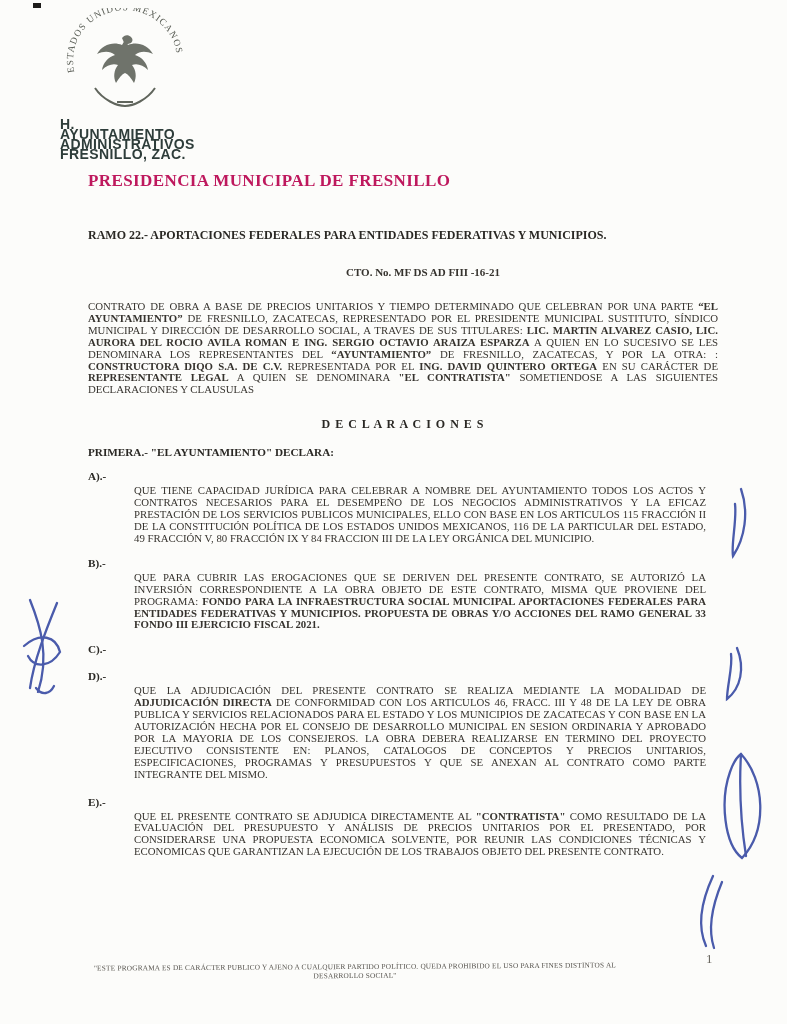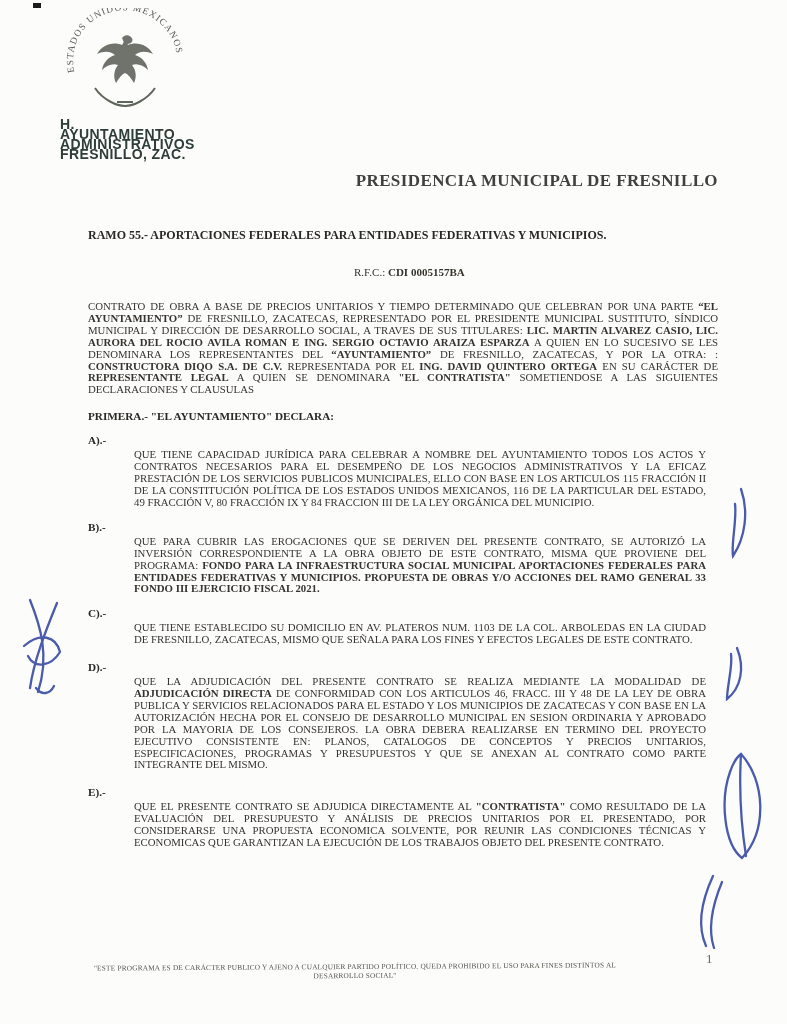--- a/index.html
+++ b/index.html
@@ -5,22 +5,22 @@
   html,body{margin:0;padding:0;background:#e8e8e6;}
   .page{position:relative;width:787px;height:1024px;margin:0 auto;background:#fcfcfa;
         font-family:"Liberation Serif",serif;color:#36332e;overflow:hidden;}
   .scan-speck{position:absolute;left:33px;top:3px;width:8px;height:5px;background:#1d1c1a;}
   .seal{position:absolute;left:60px;top:8px;}
   .letterhead-text{position:absolute;left:60px;top:119px;width:130px;text-align:left;
         font-family:"Liberation Sans",sans-serif;font-size:14px;font-weight:bold;
         color:#2e3d3a;line-height:10px;letter-spacing:.4px;}
   .content{position:absolute;left:0;top:0;width:100%;box-sizing:border-box;
         padding:0 69px 0 88px;}
-  .doc-title{margin-top:170px;text-align:right;font-weight:bold;font-size:17px;
-        line-height:21px;letter-spacing:.4px;color:#404040;}
+  .doc-title{margin-top:170px;text-align:left;font-weight:bold;font-size:17px;
+        line-height:21px;letter-spacing:.4px;color:#be185d;}
   .doc-subtitle{margin-top:19px;text-align:center;font-weight:bold;font-size:12px;
         letter-spacing:.2px;color:#2a2824;}
   .ramo{margin-top:37px;font-weight:bold;font-size:12px;line-height:15.5px;color:#2a2824;}
   .cto-block{margin-top:21px;font-size:11px;line-height:14.5px;}
   .cto-line1{margin-left:258px;}
   .cto-line2{margin-left:266px;}
   .cto-block .val{font-weight:bold;}
   .cto-block .lbl-b{font-weight:bold;}
   .intro{margin-top:22px;font-size:10.8px;line-height:11.9px;text-align:justify;}
   .decl-heading{margin-top:21px;text-align:center;font-weight:bold;font-size:12px;
@@ -64,49 +64,49 @@
   </div>
 
   <div class="content">
 
     <div class="doc-title">
       <div>PRESIDENCIA MUNICIPAL DE FRESNILLO</div>
     </div>
 
 
     <div class="ramo">
-      <div>RAMO 55.- APORTACIONES FEDERALES PARA ENTIDADES FEDERATIVAS Y MUNICIPIOS.</div>
+      <div>RAMO 22.- APORTACIONES FEDERALES PARA ENTIDADES FEDERATIVAS Y MUNICIPIOS.</div>
     </div>
 
     <div class="cto-block">
-      <div class="cto-line2">
-        <span>R.F.C.:</span>
+      <div class="cto-line1">
+        <span class="lbl-b">CTO. No.</span>
         <span> </span>
-        <span class="val">CDI 0005157BA</span>
+        <span class="val">MF DS AD FIII -16-21</span>
       </div>
     </div>
 
     <p class="intro"><span>CONTRATO DE OBRA A BASE DE PRECIOS UNITARIOS Y TIEMPO DETERMINADO QUE CELEBRAN POR UNA PARTE </span><span style="font-weight: bold;">“EL AYUNTAMIENTO”</span><span> DE FRESNILLO, ZACATECAS, REPRESENTADO POR EL PRESIDENTE MUNICIPAL SUSTITUTO, SÍNDICO MUNICIPAL Y DIRECCIÓN DE DESARROLLO SOCIAL, A TRAVES DE SUS TITULARES: </span><span style="font-weight: bold;">LIC. MARTIN ALVAREZ CASIO, LIC. AURORA DEL ROCIO AVILA ROMAN E ING. SERGIO OCTAVIO ARAIZA ESPARZA</span><span> A QUIEN EN LO SUCESIVO SE LES DENOMINARA LOS REPRESENTANTES DEL </span><span style="font-weight: bold;">“AYUNTAMIENTO”</span><span> DE FRESNILLO, ZACATECAS, Y POR LA OTRA: : </span><span style="font-weight: bold;">CONSTRUCTORA DIQO S.A. DE C.V.</span><span> REPRESENTADA POR EL </span><span style="font-weight: bold;">ING. DAVID QUINTERO ORTEGA</span><span> EN SU CARÁCTER DE </span><span style="font-weight: bold;">REPRESENTANTE LEGAL</span><span> A QUIEN SE DENOMINARA </span><span style="font-weight: bold;">"EL CONTRATISTA"</span><span> SOMETIENDOSE A LAS SIGUIENTES DECLARACIONES Y CLAUSULAS</span></p>
 
+    <div class="decl-heading">D E C L A R A C I O N E S</div>
 
     <div class="primera">PRIMERA.- "EL AYUNTAMIENTO" DECLARA:</div>
 
     <div class="decl-item">
       <div class="decl-label">A).-</div>
       <p class="decl-text"><span>QUE TIENE CAPACIDAD JURÍDICA PARA CELEBRAR A NOMBRE DEL AYUNTAMIENTO TODOS LOS ACTOS Y CONTRATOS NECESARIOS PARA EL DESEMPEÑO DE LOS NEGOCIOS ADMINISTRATIVOS Y LA EFICAZ PRESTACIÓN DE LOS SERVICIOS PUBLICOS MUNICIPALES, ELLO CON BASE EN LOS ARTICULOS 115 FRACCIÓN II DE LA CONSTITUCIÓN POLÍTICA DE LOS ESTADOS UNIDOS MEXICANOS, 116 DE LA PARTICULAR DEL ESTADO, 49 FRACCIÓN V, 80 FRACCIÓN IX Y 84 FRACCION III DE LA LEY ORGÁNICA DEL MUNICIPIO.</span></p>
     </div>
 
     <div class="decl-item">
       <div class="decl-label">B).-</div>
       <p class="decl-text"><span>QUE PARA CUBRIR LAS EROGACIONES QUE SE DERIVEN DEL PRESENTE CONTRATO, SE AUTORIZÓ LA INVERSIÓN CORRESPONDIENTE A LA OBRA OBJETO DE ESTE CONTRATO, MISMA QUE PROVIENE DEL PROGRAMA: </span><span style="font-weight: bold;">FONDO PARA LA INFRAESTRUCTURA SOCIAL MUNICIPAL APORTACIONES FEDERALES PARA ENTIDADES FEDERATIVAS Y MUNICIPIOS. PROPUESTA DE OBRAS Y/O ACCIONES  DEL  RAMO GENERAL 33 FONDO III EJERCICIO FISCAL 2021.</span></p>
     </div>
 
     <div class="decl-item">
       <div class="decl-label">C).-</div>
-      <p class="decl-text"><span>QUE TIENE ESTABLECIDO SU DOMICILIO EN AV. PLATEROS NUM. 1103 DE LA COL. ARBOLEDAS EN LA CIUDAD DE FRESNILLO, ZACATECAS, MISMO QUE SEÑALA PARA LOS FINES Y EFECTOS LEGALES DE ESTE CONTRATO.</span></p>
     </div>
 
     <div class="decl-item sp">
       <div class="decl-label">D).-</div>
       <p class="decl-text"><span>QUE LA ADJUDICACIÓN DEL PRESENTE CONTRATO SE REALIZA MEDIANTE LA MODALIDAD DE </span><span style="font-weight: bold;">ADJUDICACIÓN DIRECTA</span><span> DE CONFORMIDAD CON LOS ARTICULOS 46, FRACC. III Y 48 DE LA LEY DE OBRA PUBLICA Y SERVICIOS RELACIONADOS PARA EL ESTADO Y LOS MUNICIPIOS DE ZACATECAS Y CON BASE EN LA AUTORIZACIÓN HECHA POR EL CONSEJO DE DESARROLLO MUNICIPAL EN SESION ORDINARIA Y APROBADO POR LA MAYORIA DE LOS CONSEJEROS. LA OBRA DEBERA REALIZARSE EN TERMINO DEL PROYECTO EJECUTIVO CONSISTENTE EN: PLANOS, CATALOGOS DE CONCEPTOS Y PRECIOS UNITARIOS, ESPECIFICACIONES, PROGRAMAS Y PRESUPUESTOS Y QUE SE ANEXAN AL CONTRATO COMO PARTE INTEGRANTE DEL MISMO.</span></p>
     </div>
 
     <div class="decl-item sp">
       <div class="decl-label">E).-</div>
       <p class="decl-text"><span>QUE EL PRESENTE CONTRATO SE ADJUDICA DIRECTAMENTE AL </span><span style="font-weight: bold;">"CONTRATISTA"</span><span> COMO RESULTADO DE LA EVALUACIÓN DEL PRESUPUESTO Y ANÁLISIS DE PRECIOS UNITARIOS POR EL PRESENTADO, POR CONSIDERARSE UNA PROPUESTA ECONOMICA SOLVENTE, POR REUNIR LAS CONDICIONES TÉCNICAS Y ECONOMICAS QUE GARANTIZAN LA EJECUCIÓN DE LOS TRABAJOS OBJETO DEL PRESENTE CONTRATO.</span></p>

